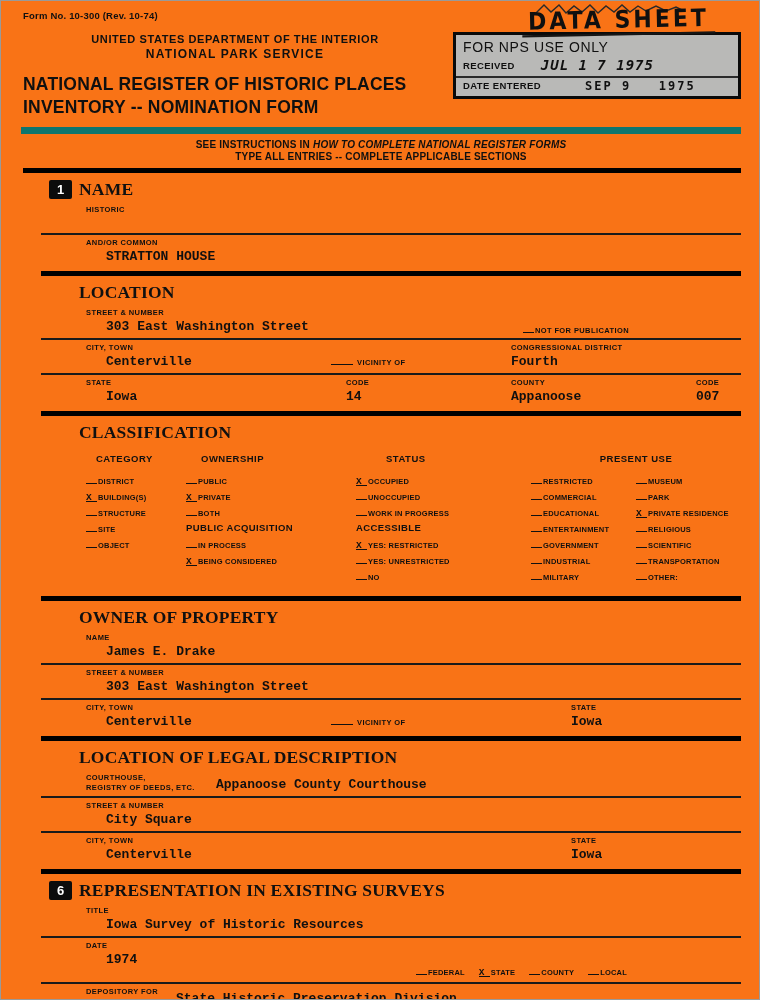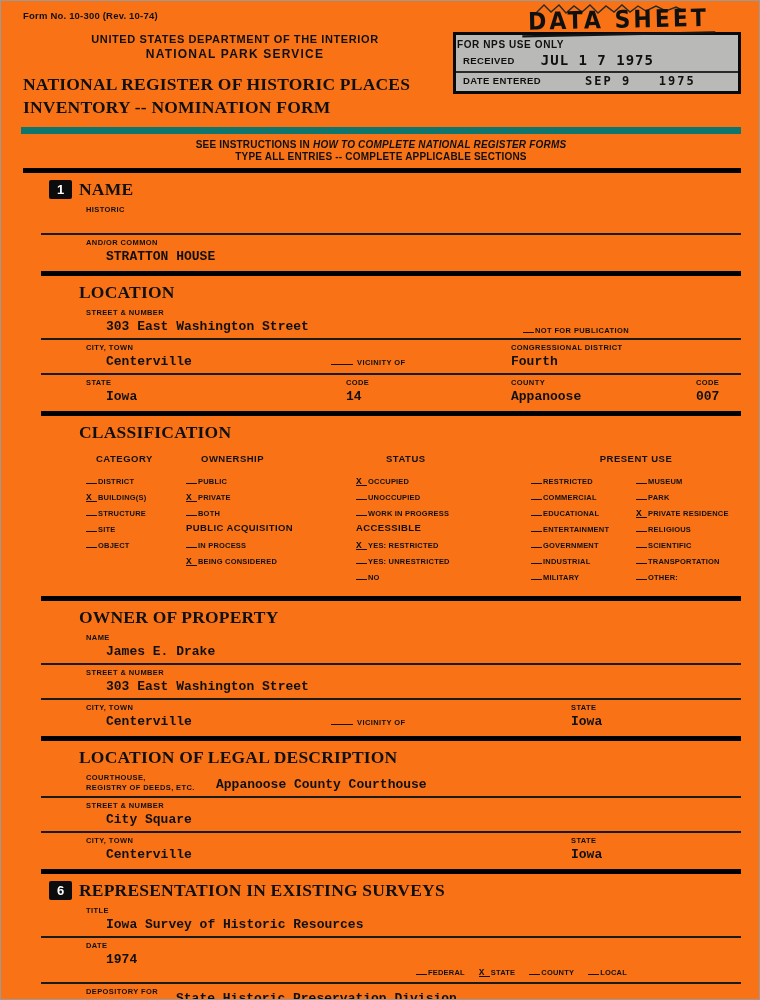--- a/index.html
+++ b/index.html
@@ -12,30 +12,30 @@
   .form-no { font-size:9.5px; font-weight:bold; letter-spacing:.2px; margin-left:-18px; padding-top:3px; }
   .stamp-wrap { position:absolute; top:4px; right:44px; text-align:center; }
   .scribble { position:absolute; top:-2px; left:14px; }
   .data-sheet { font-family:"DejaVu Sans", sans-serif; font-weight:bold; font-size:22px;
                 letter-spacing:3px; transform:rotate(-1.2deg) scaleY(1.1);
                 border-bottom:2px solid #161616; padding:2px 6px 0; }
   .header-flex { display:flex; justify-content:space-between; align-items:flex-start; }
   .header-left { width:424px; padding-top:12px; margin-left:-18px; }
   .dept1 { text-align:center; font-weight:bold; font-size:11px; letter-spacing:.6px; }
   .dept2 { text-align:center; font-weight:bold; font-size:12px; letter-spacing:1.2px; margin-top:2px; }
-  .main-title { font-family:Liberation Serif, serif; font-weight:bold; font-size:17.5px;
+  .main-title { font-family:Liberation Sans, sans-serif; font-weight:bold; font-size:17.5px;
                 letter-spacing:.2px; margin-top:2px; }
   .main-title.first { margin-top:13px; }
   .nps-box { width:288px; background:#b9b9b7; border:3px solid #0a0a0a; margin-top:11px; }
-  .nps-title { font-size:10px; font-weight:bold; letter-spacing:.6px; padding:4px 1px 1px; }
+  .nps-title { font-size:14px; font-weight:normal; letter-spacing:.6px; padding:4px 7px 1px; }
   .nps-row { display:flex; align-items:flex-end; padding:1px 7px 3px; }
   .nps-row.rcv { border-bottom:2px solid #2a2a2a; }
   .nps-lbl { font-size:9.5px; font-weight:bold; letter-spacing:.4px; padding-bottom:2px; }
   .stamp-date { font-family:"DejaVu Sans Mono", monospace; font-weight:bold; white-space:pre; }
-  .stamp-date.rcv { font-size:14px; letter-spacing:1px; margin-left:26px; }
+  .stamp-date.rcv { font-size:14px; letter-spacing:1px; margin-left:26px;font-style:italic; }
   .stamp-date.ent { font-size:12px; letter-spacing:2px; margin-left:44px; }
 
   .instr { border-top:7px solid #0f766e; margin-left:-20px; margin-top:9px; padding-top:5px;
            text-align:center; font-weight:bold; font-size:10px; letter-spacing:.2px; }
   .instr .l2 { margin-top:1px; }
 
   
   .bar { height:5px; background:#000; margin-top:6px; }
   .bar.full { margin-left:-18px; }
   .thin { border-top:2px solid #1a1a1a; margin-top:3px; }

